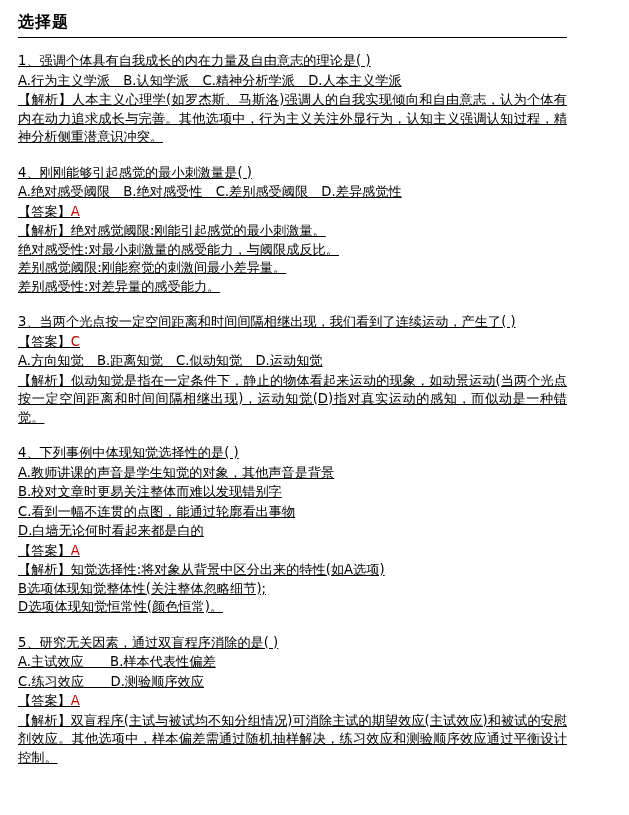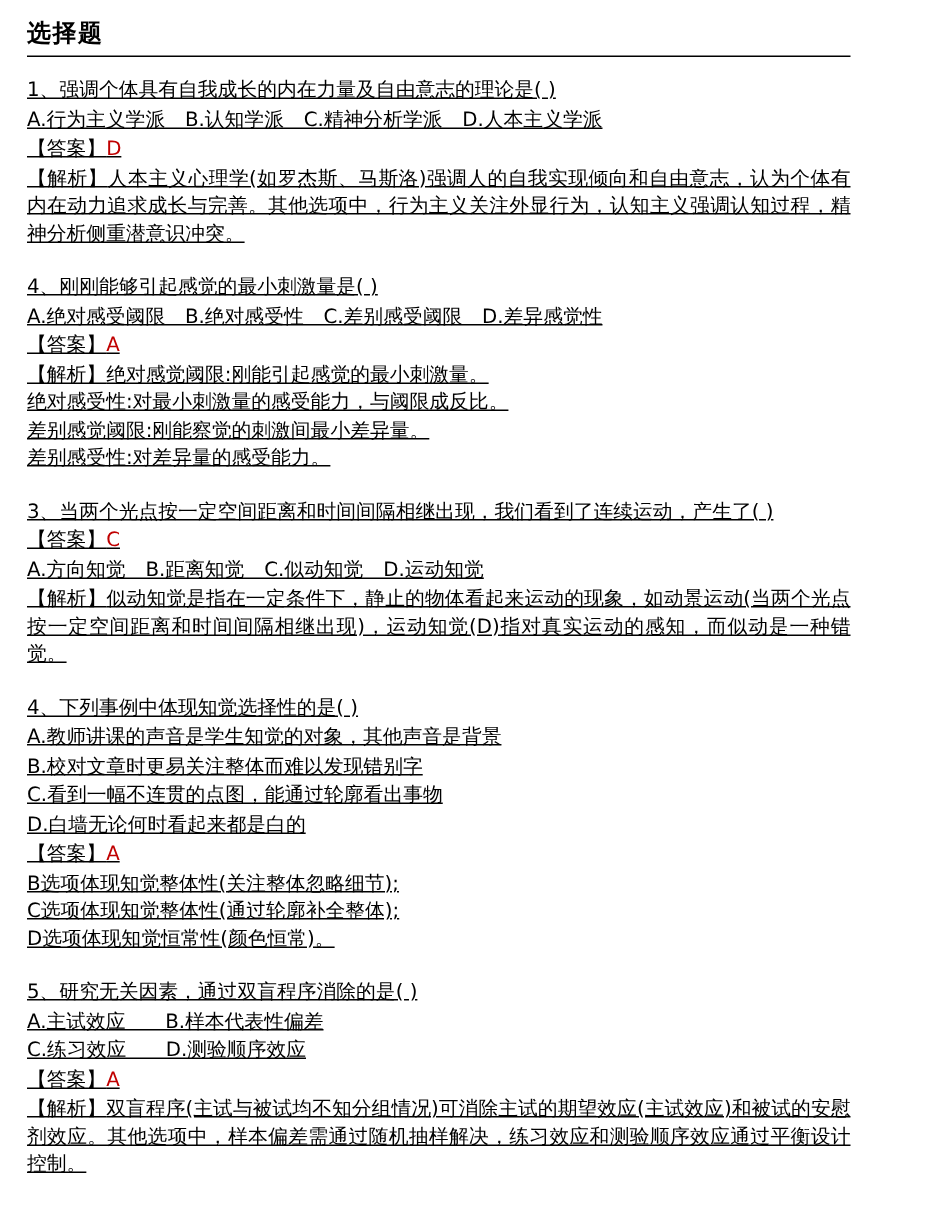--- a/index.html
+++ b/index.html
@@ -63,21 +63,20 @@
 <body>
 
 <div class="page">
 
   <div class="doc-title">选择题</div>
   <hr class="title-rule">
 
   <div class="q-block">
     <p class="line stem">1、强调个体具有自我成长的内在力量及自由意志的理论是(    )</p>
     <p class="line options">A.行为主义学派　B.认知学派　C.精神分析学派　D.人本主义学派</p>
-    <p class="line answer"><span>【答案】</span><span class="ans-letter">D</span></p>
     <p class="line analysis"><span>【解析】</span><span>人本主义心理学(如罗杰斯、马斯洛)强调人的自我实现倾向和自由意志，认为个体有内在动力追求成长与完善。其他选项中，行为主义关注外显行为，认知主义强调认知过程，精神分析侧重潜意识冲突。</span></p>
   </div>
 
   <div class="q-block">
     <p class="line stem">4、刚刚能够引起感觉的最小刺激量是(    )</p>
     <p class="line options">A.绝对感受阈限　B.绝对感受性　C.差别感受阈限　D.差异感觉性</p>
     <p class="line answer"><span>【答案】</span><span class="ans-letter">A</span></p>
     <p class="line analysis"><span>【解析】</span><span>绝对感觉阈限:刚能引起感觉的最小刺激量。</span></p>
     <p class="line tight">绝对感受性:对最小刺激量的感受能力，与阈限成反比。</p>
     <p class="line tight">差别感觉阈限:刚能察觉的刺激间最小差异量。</p>
@@ -91,22 +90,22 @@
     <p class="line analysis"><span>【解析】</span><span>似动知觉是指在一定条件下，静止的物体看起来运动的现象，如动景运动(当两个光点按一定空间距离和时间间隔相继出现)，运动知觉(D)指对真实运动的感知，而似动是一种错觉。</span></p>
   </div>
 
   <div class="q-block">
     <p class="line stem">4、下列事例中体现知觉选择性的是(    )</p>
     <p class="line options">A.教师讲课的声音是学生知觉的对象，其他声音是背景</p>
     <p class="line options">B.校对文章时更易关注整体而难以发现错别字</p>
     <p class="line options">C.看到一幅不连贯的点图，能通过轮廓看出事物</p>
     <p class="line options">D.白墙无论何时看起来都是白的</p>
     <p class="line answer"><span>【答案】</span><span class="ans-letter">A</span></p>
+    <p class="line analysis"><span>【解析】</span><span>知觉选择性:将对象从背景中区分出来的特性(如A选项)</span></p>
     <p class="line tight">B选项体现知觉整体性(关注整体忽略细节);</p>
-    <p class="line tight">C选项体现知觉整体性(通过轮廓补全整体);</p>
     <p class="line tight">D选项体现知觉恒常性(颜色恒常)。</p>
   </div>
 
   <div class="q-block">
     <p class="line stem">5、研究无关因素，通过双盲程序消除的是(    )</p>
     <p class="line options">A.主试效应　　B.样本代表性偏差</p>
     <p class="line options">C.练习效应　　D.测验顺序效应</p>
     <p class="line answer"><span>【答案】</span><span class="ans-letter">A</span></p>
     <p class="line analysis"><span>【解析】</span><span>双盲程序(主试与被试均不知分组情况)可消除主试的期望效应(主试效应)和被试的安慰剂效应。其他选项中，样本偏差需通过随机抽样解决，练习效应和测验顺序效应通过平衡设计控制。</span></p>
   </div>

